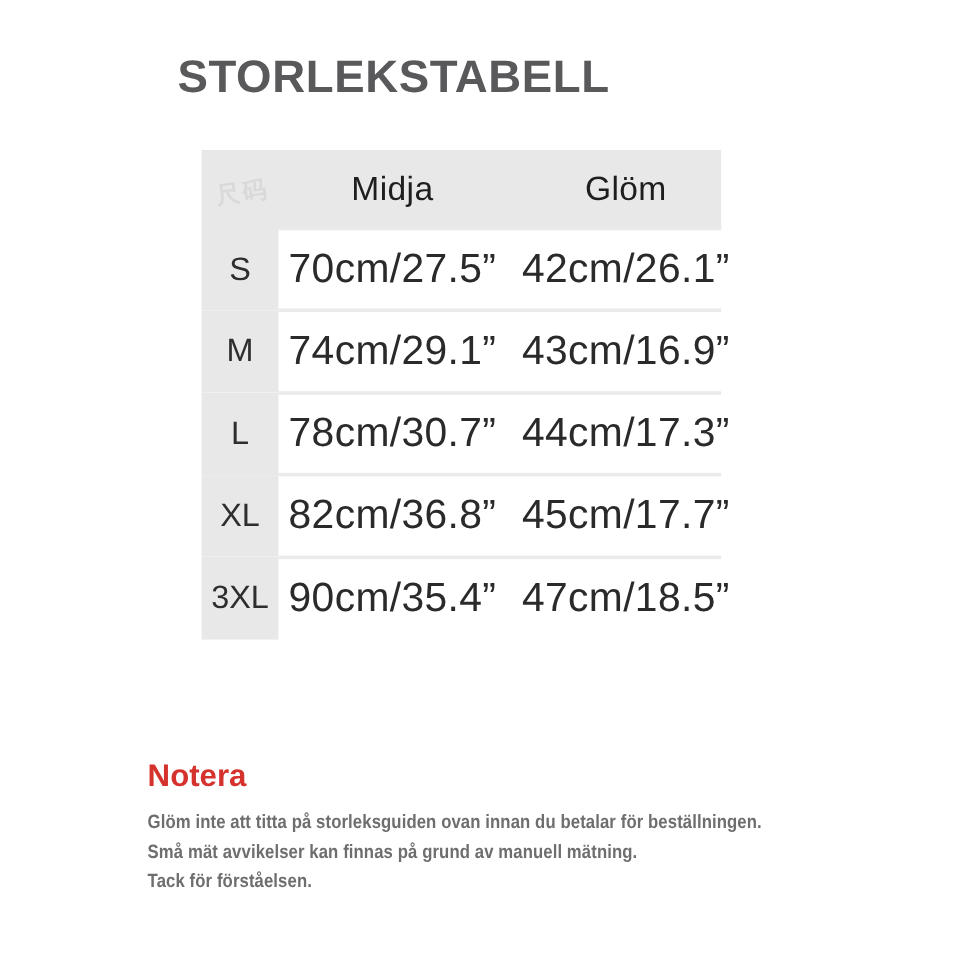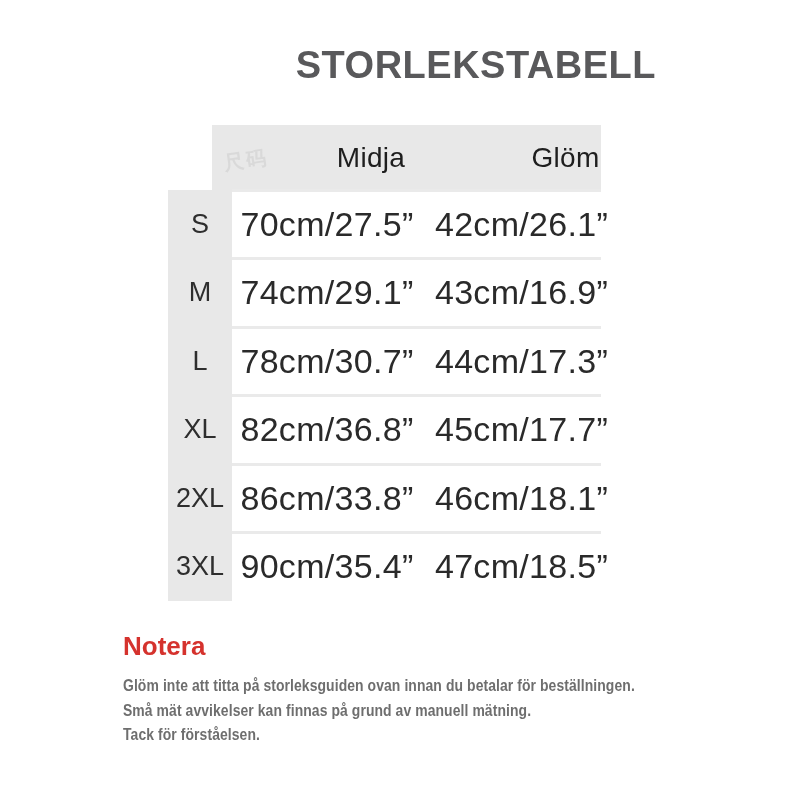--- a/index.html
+++ b/index.html
@@ -17,39 +17,38 @@
     width:800px;height:800px;
     background:#ffffff;
     font-family:"Liberation Sans","DejaVu Sans",sans-serif;
     position:relative;
     overflow:hidden;
   }
   .page-title{
     position:absolute;
     top:46px;left:0;width:656px;
     margin:0;
-    text-align:right;
+    text-align:center;
     font-size:38px;
     line-height:38px;
     font-weight:800;
     letter-spacing:0.5px;
     color:var(--title-gray);
   }
   
   .size-table{
     position:absolute;
     left:168px;top:125px;
     width:433px;
   }
   .thead{
     display:grid;
     grid-template-columns:64px 190px 179px;
     height:65px;
     background:var(--table-gray);
-    margin-left:44px;
   }
   .trow{
     display:grid;
     grid-template-columns:64px 190px 179px;
     height:68.5px;
     position:relative;
     background:#ffffff;
   }
   .trow .cell-size{
     background:var(--table-gray);
@@ -145,25 +144,20 @@
     <div class="cell cell-size">L</div>
     <div class="cell cell-val">78cm/30.7”</div>
     <div class="cell cell-val cell-col3">44cm/17.3”</div>
   </div>
   <div class="trow">
     <div class="cell cell-size">XL</div>
     <div class="cell cell-val">82cm/36.8”</div>
     <div class="cell cell-val cell-col3">45cm/17.7”</div>
   </div>
   <div class="trow">
-    <div class="cell cell-size">2XL</div>
-    <div class="cell cell-val">86cm/33.8”</div>
-    <div class="cell cell-val cell-col3">46cm/18.1”</div>
-  </div>
-  <div class="trow">
     <div class="cell cell-size">3XL</div>
     <div class="cell cell-val">90cm/35.4”</div>
     <div class="cell cell-val cell-col3">47cm/18.5”</div>
   </div>
 </div>
 
 <div class="note">
   <h2 class="note-heading">Notera</h2>
   <p class="note-line">Glöm inte att titta på storleksguiden ovan innan du betalar för beställningen.</p>
   <p class="note-line">Små mät avvikelser kan finnas på grund av manuell mätning.</p>

